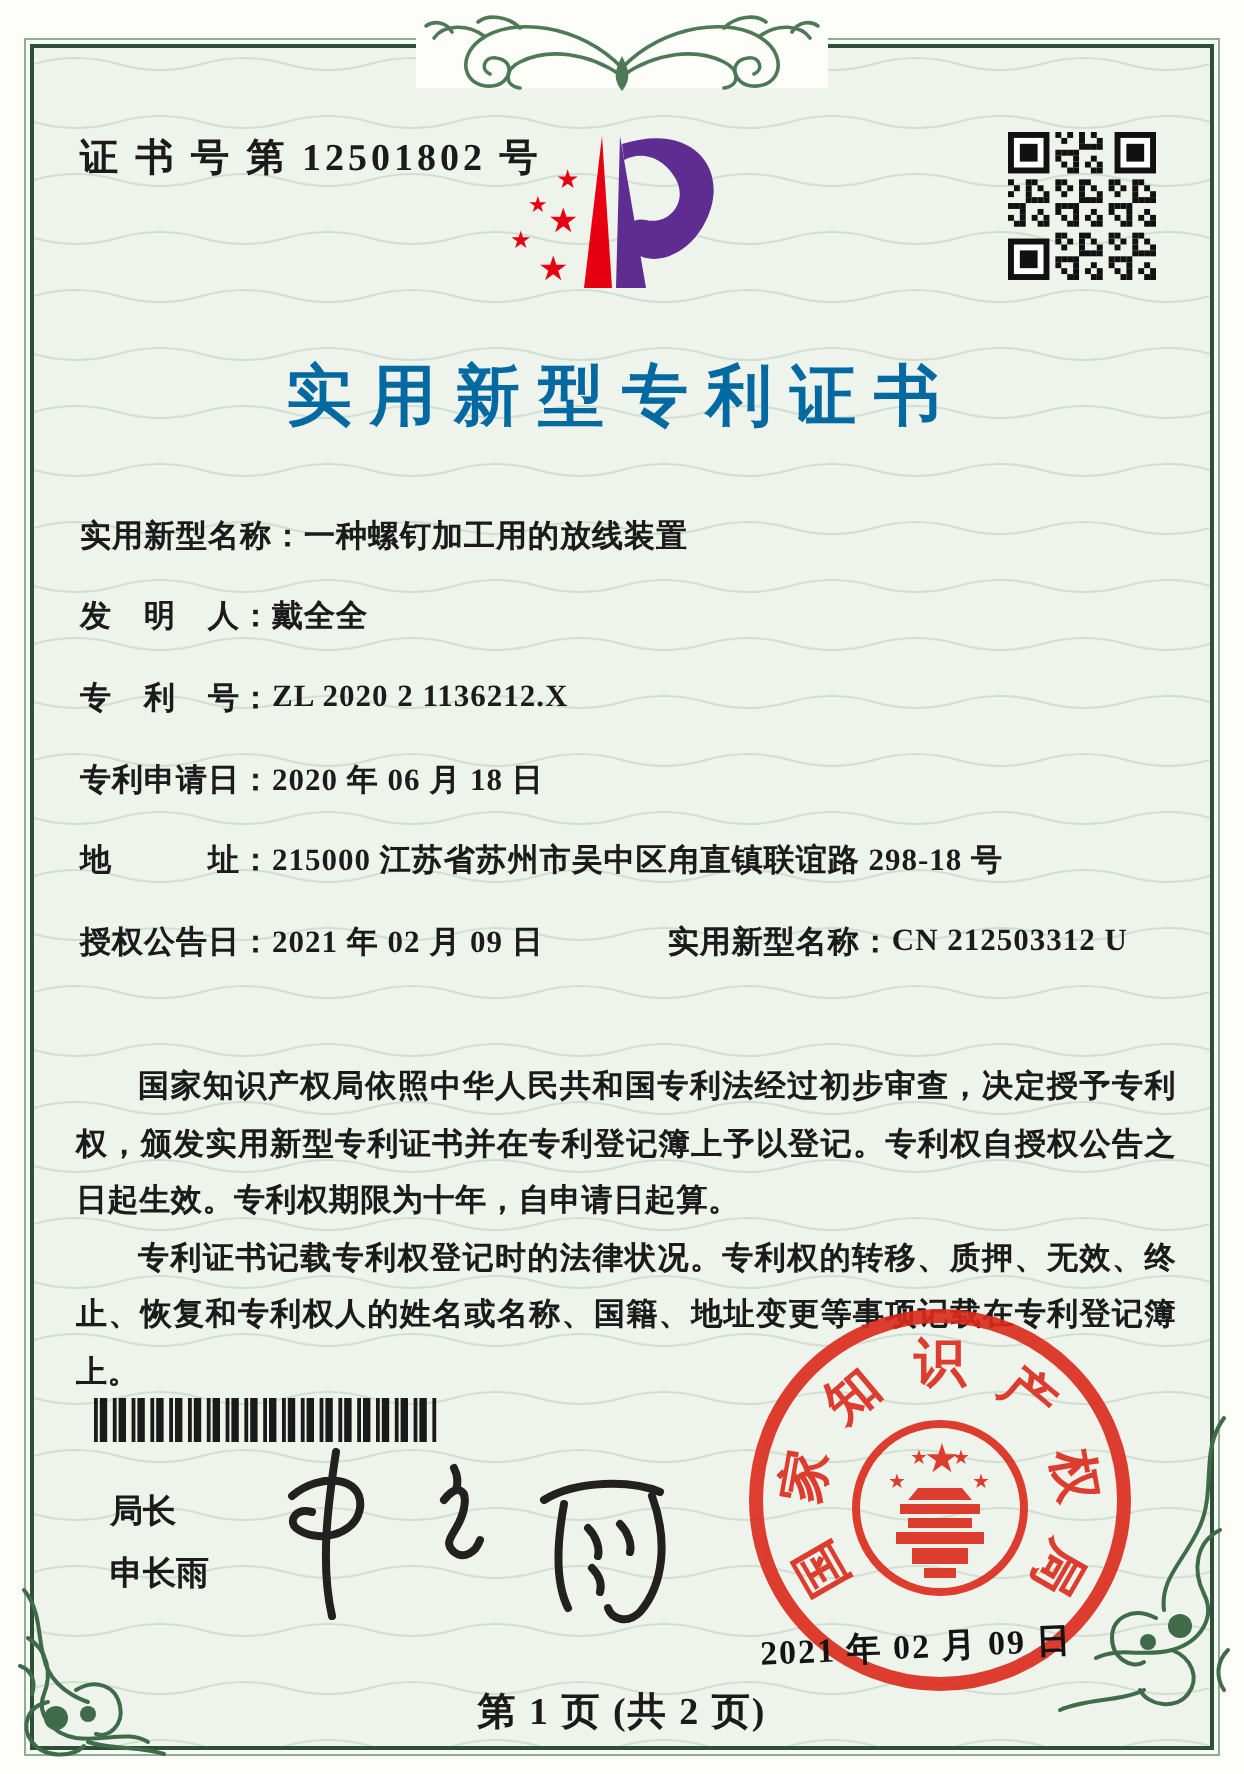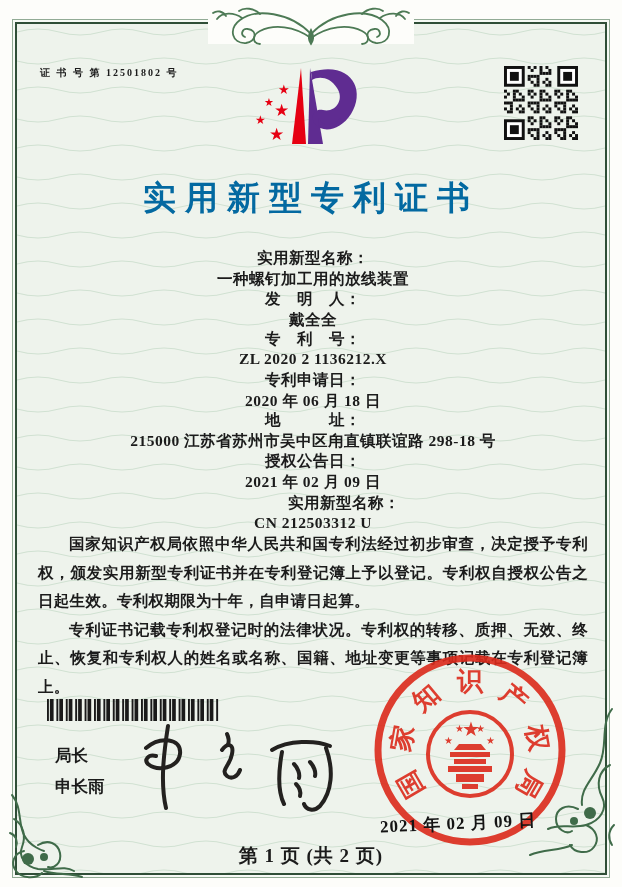--- a/index.html
+++ b/index.html
@@ -6,28 +6,28 @@
   body{width:622px;height:887px;overflow:hidden;background:#ffffff;}
   .page{position:relative;width:622px;height:887px;background:#fdfdfa;
         font-family:"Liberation Serif","DejaVu Serif",serif;color:#1b1b1b;}
   
   .frame{position:absolute;left:15px;right:15px;top:22px;bottom:12px;
          border:2px solid #2f4e37;
          box-shadow:0 0 0 2px #f6faf5, 0 0 0 3px #92ab95;
          background:#eef3ec;}
   .waves{position:absolute;left:17px;top:24px;width:588px;height:849px;pointer-events:none;}
   .content{position:absolute;inset:0;}
-  .cert-no{position:absolute;left:40px;top:66px;font-size:10px;font-weight:600;letter-spacing:2px;}
+  .cert-no{position:absolute;left:40px;top:66px;font-size:19px;font-weight:600;letter-spacing:2px;}
   .logo{position:absolute;left:233px;top:60px;}
   .qr{position:absolute;left:504px;top:66px;width:74px;height:74px;}
   .title{position:absolute;left:0;right:0;top:176px;margin:0;text-align:center;
          font-family:Liberation Serif, serif;
          font-size:33px;font-weight:700;letter-spacing:9px;color:#0369a1;}
   .rows{position:absolute;left:40px;right:36px;top:248px;}
-  .row{height:40.6px;display:flex;align-items:center;font-size:15.5px;font-weight:600;letter-spacing:.5px;flex-direction:column;}
+  .row{height:40.6px;display:flex;align-items:center;font-size:15.5px;font-weight:600;letter-spacing:.5px;}
   .row .lbl{white-space:pre;}
   .row .val{white-space:pre;}
   .pair2{margin-left:62px;}
   .paras{position:absolute;left:38px;right:34px;top:530px;}
   .paras p{margin:0;font-size:15.5px;line-height:28.5px;font-weight:600;
            text-align:justify;text-indent:2em;letter-spacing:.3px;}
   .barcode{position:absolute;left:47px;top:699px;}
   .commissioner{position:absolute;left:55px;top:740px;font-size:16.5px;font-weight:600;line-height:31px;}
   .signature{position:absolute;left:130px;top:712px;}
   .seal{position:absolute;left:370px;top:650px;}

